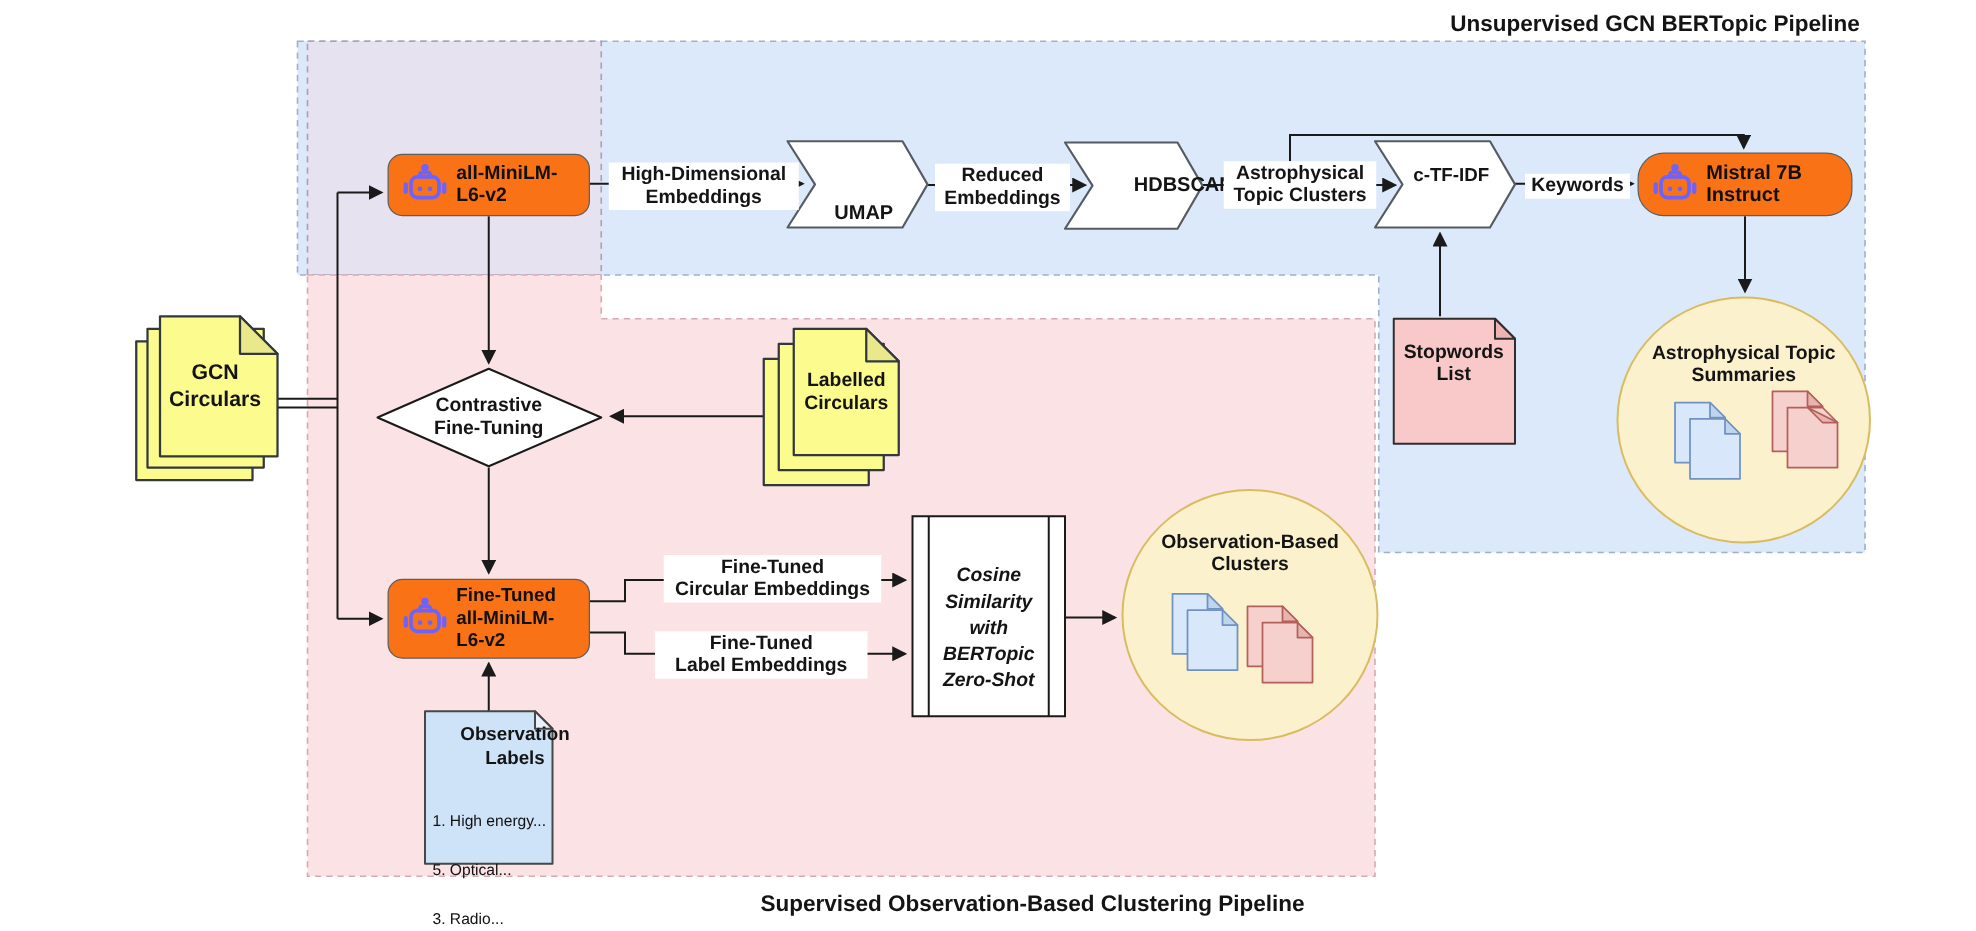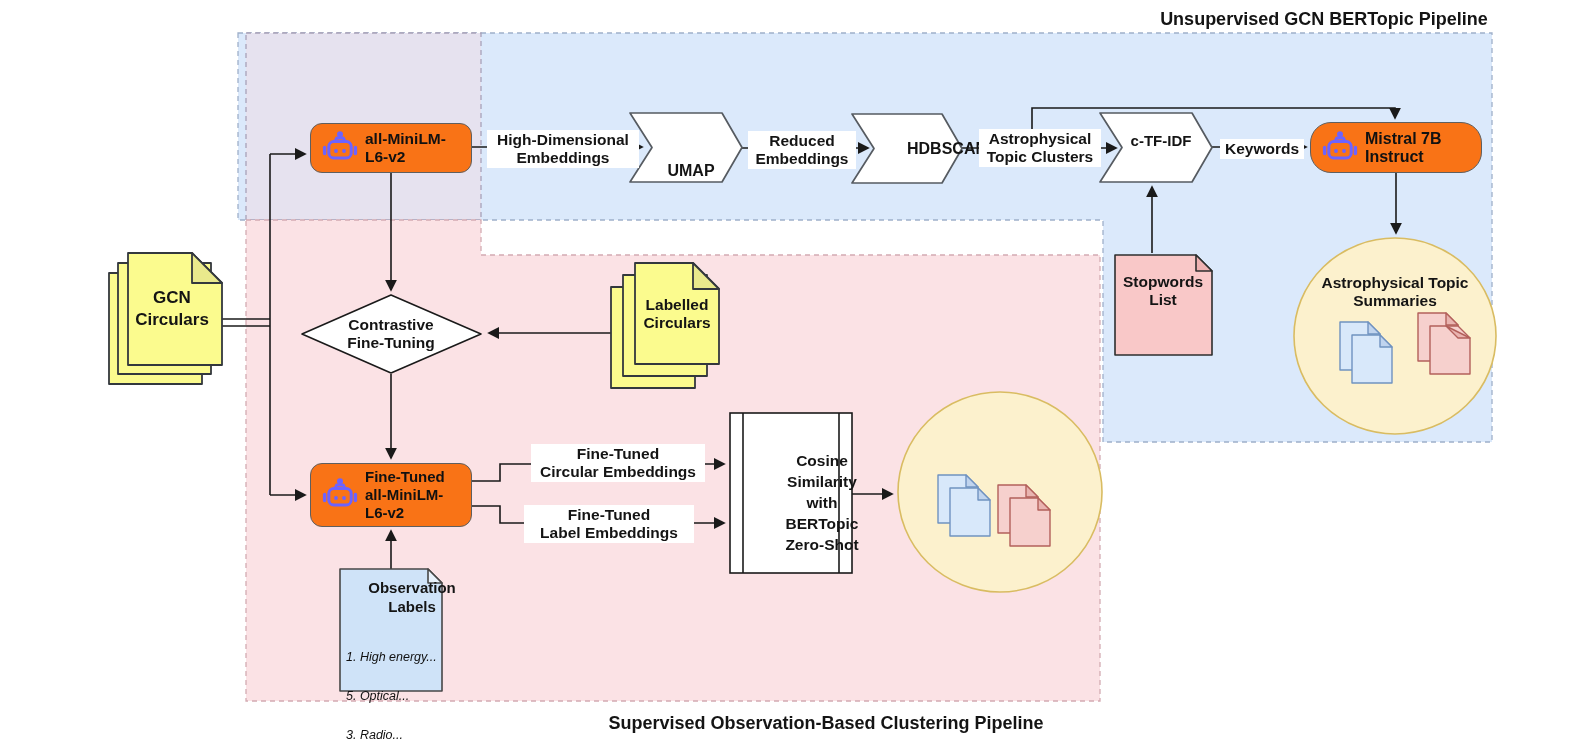--- a/index.html
+++ b/index.html
@@ -19,21 +19,21 @@
     border:1.6px solid #5f5f5f;border-radius:12px;
     display:flex;align-items:center;gap:7px;padding:3px 6px 3px 11px;
   }
   .robot-box .rb-label{
     font-weight:bold;font-size:15.5px;line-height:18px;
     white-space:pre-line;text-align:left;
   }
   .robot-svg{width:36px;height:36px;flex:0 0 auto;}
   .note-list{
     position:absolute;font-size:12.5px;font-weight:normal;line-height:19.5px;
-    text-align:left;white-space:pre-line;color:#111;font-style:italic;
+    text-align:left;white-space:pre-line;color:#111;
   }
 </style>
 </head>
 <body>
 
 <div id="canvas">
 
   <svg id="shapes" width="1581" height="745" viewBox="0 0 1581 745">
     <defs>
       <marker id="arr" viewBox="0 0 10 10" refX="8.5" refY="5" markerWidth="7.5" markerHeight="7.5" orient="auto-start-reverse">
@@ -205,26 +205,28 @@
 all-MiniLM-
 L6-v2</span>
   </div>
 
   <div class="lbl whitebg" style="left:531px;top:444px;width:170px;">Fine-Tuned
 Circular Embeddings</div>
 
   <div class="lbl whitebg" style="left:524px;top:505px;width:166px;">Fine-Tuned
 Label Embeddings</div>
 
-  <div class="lbl" style="left:767px;top:450px;width:110px;line-height:21px;">Cosine
+  <div class="lbl" style="left:736px;top:450px;width:110px;line-height:21px;font-style:italic;">Cosine
 Similarity
 with
 BERTopic
 Zero-Shot</div>
 
+  <div class="lbl" style="left:907px;top:425px;width:186px;">Observation-Based
+Clusters</div>
 
   <div class="lbl" style="left:340px;top:578px;width:102px;font-size:15px;line-height:19px;margin-left:21px;">Observation
 Labels</div>
 
   <div class="note-list" style="left:346px;top:628px;width:94px;">
     <span>1. High energy...</span><br>
     <span>5. Optical...</span><br>
     <span>3. Radio...</span>
   </div>
 

